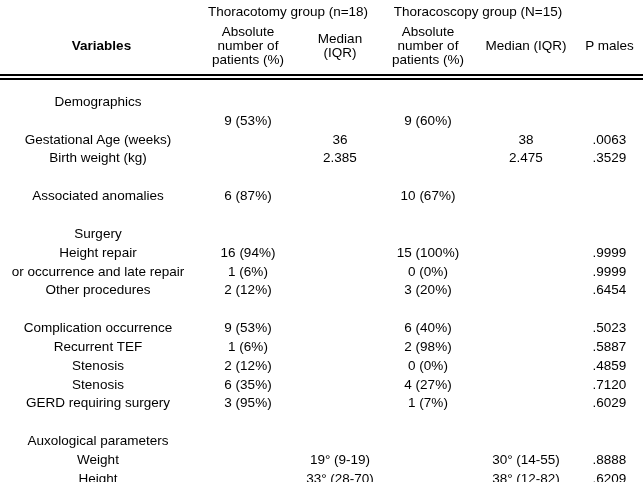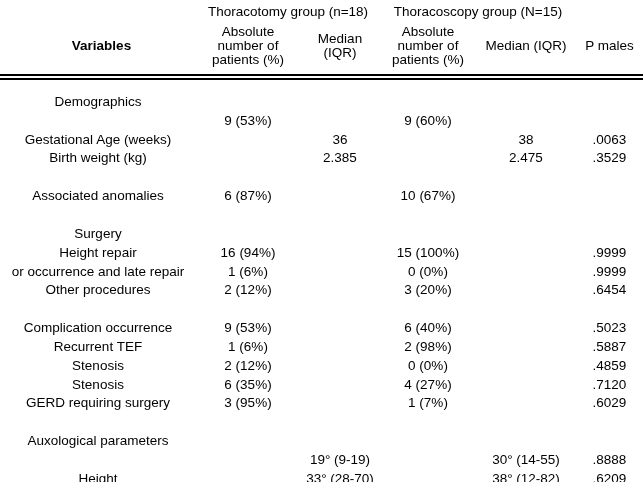--- a/index.html
+++ b/index.html
@@ -166,20 +166,21 @@
       <div class="td c6">.6029</div>
     </div>
 
     <div class="tr"></div>
 
     <div class="tr">
       <div class="td c1">Auxological parameters</div>
     </div>
 
     <div class="tr">
+      <div class="td c1">Weight</div>
       <div class="td c3">19° (9-19)</div>
       <div class="td c5">30° (14-55)</div>
       <div class="td c6">.8888</div>
     </div>
 
     <div class="tr">
       <div class="td c1">Height</div>
       <div class="td c3">33° (28-70)</div>
       <div class="td c5">38° (12-82)</div>
       <div class="td c6">.6209</div>

